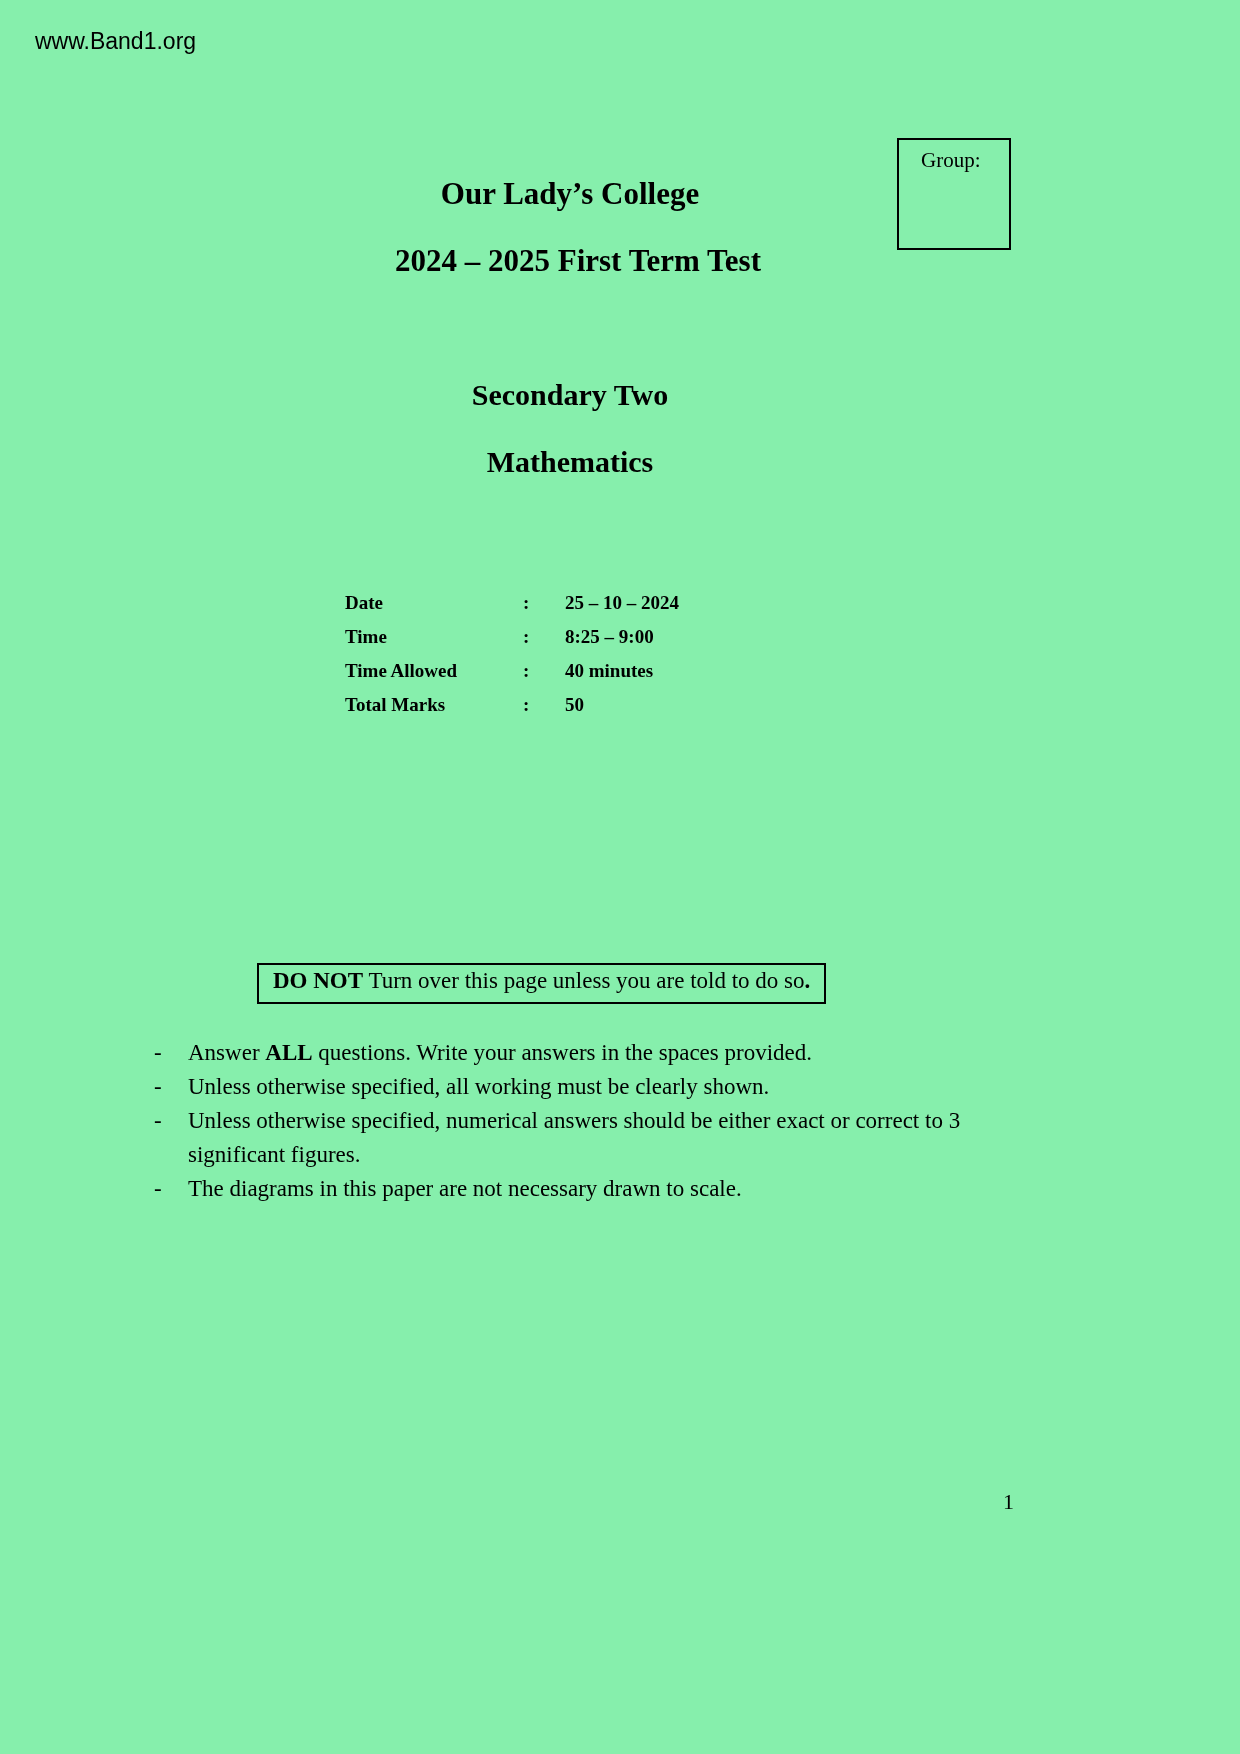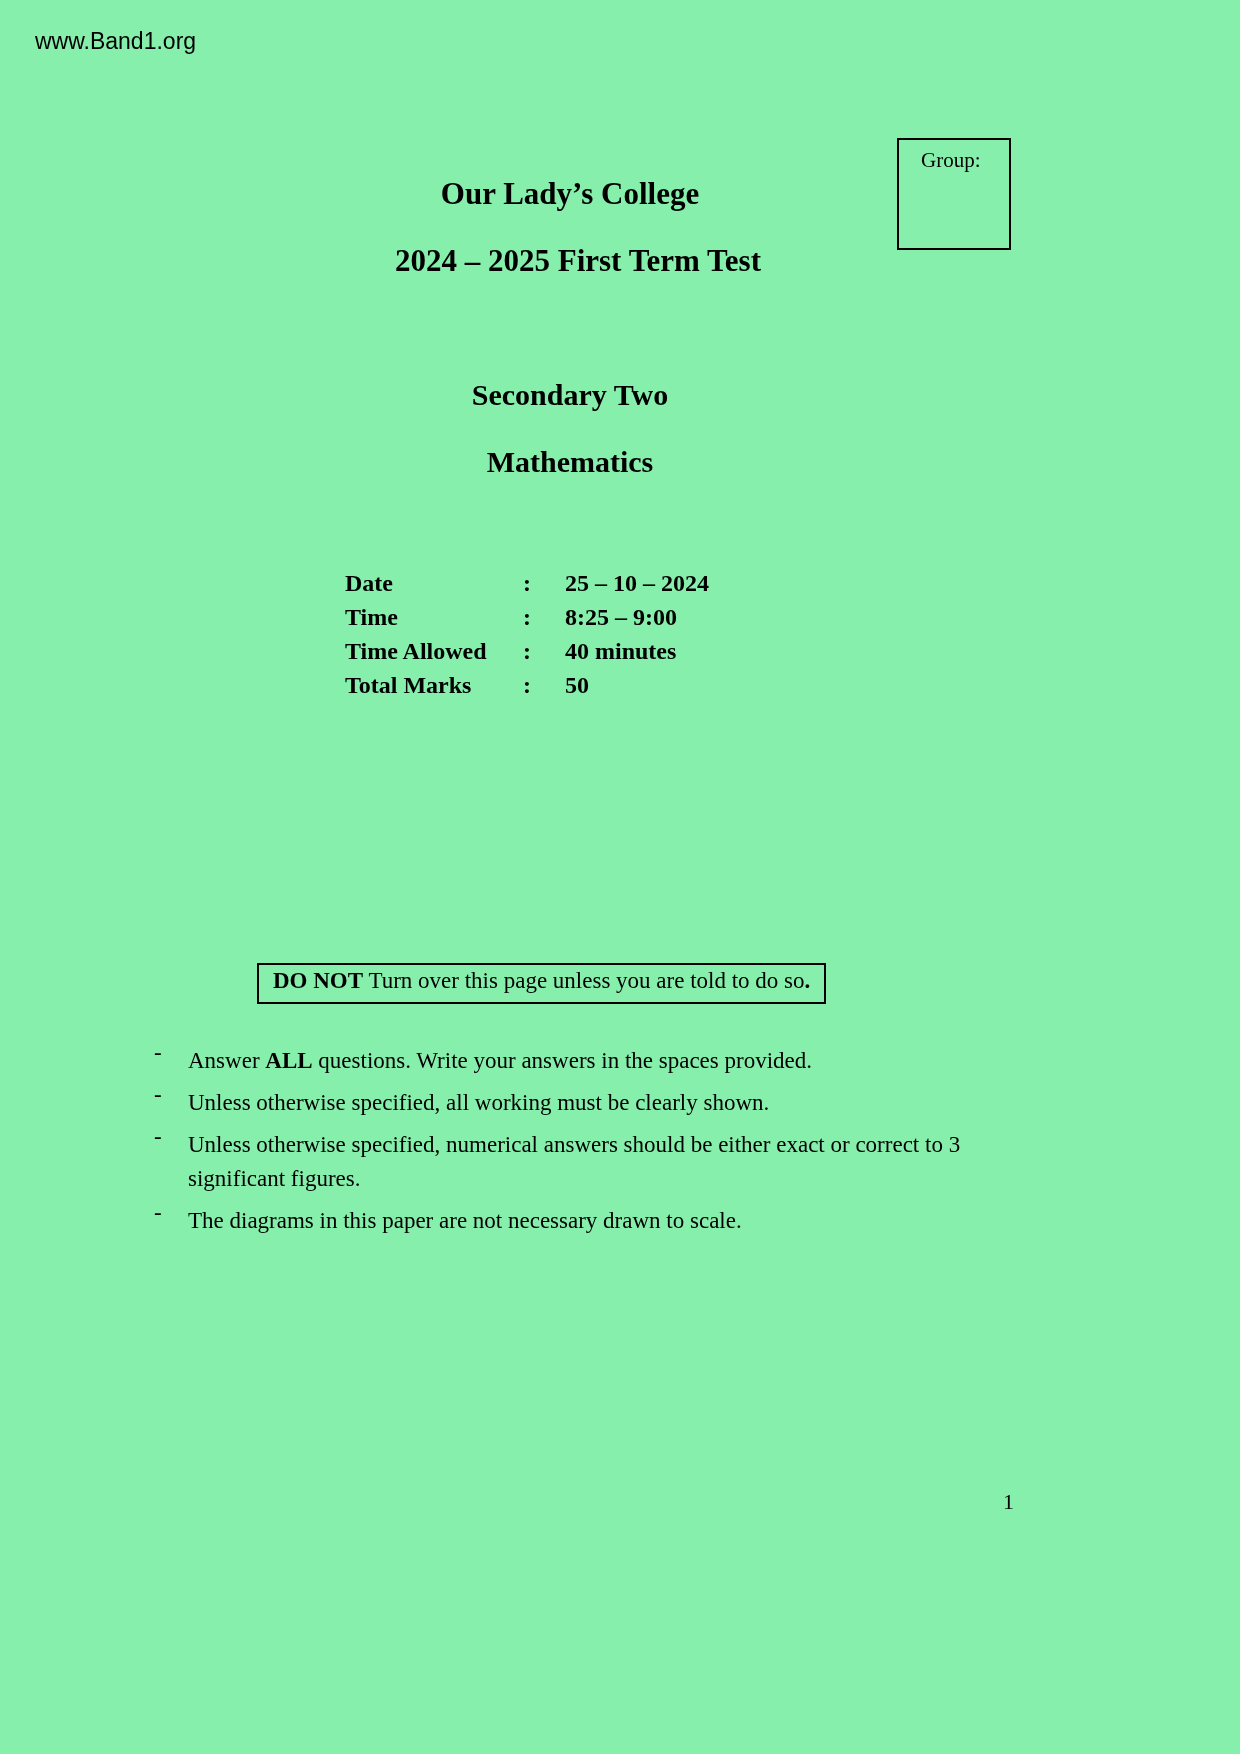--- a/index.html
+++ b/index.html
@@ -43,24 +43,24 @@
     text-align: center;
   }
   .t-school { top: 176px; font-size: 31px; font-weight: bold; }
   .t-term   { top: 243px; font-size: 31px; font-weight: bold; padding-left: 8px; }
   .t-level  { top: 378px; font-size: 30px; font-weight: bold; }
   .t-subject{ top: 445px; font-size: 30px; font-weight: bold; }
 
   .info-block {
     position: absolute;
     left: 345px;
-    top: 566px;
+    top: 586px;
     display: grid;
     grid-template-columns: 178px 42px auto;
-    font-size: 24px;
+    font-size: 19px;
     font-weight: bold;
     line-height: 34px;
   }
 
   .student-line {
     position: absolute;
     left: 120px;
     top: 803px;
     width: 1060px;
     font-size: 24px;
@@ -106,21 +106,20 @@
     display: flex;
     align-items: flex-start;
   }
   .instruction-item .dash {
     flex: 0 0 34px;
     text-align: left;
     padding-left: 4px;
   }
   .instruction-item .text {
     flex: 1 1 auto;
-    margin-top: 8px;
   }
 
   .page-number {
     position: absolute;
     left: 1003px;
     top: 1489px;
     font-size: 22px;
   }
   b { font-weight: bold; }
 </style>

